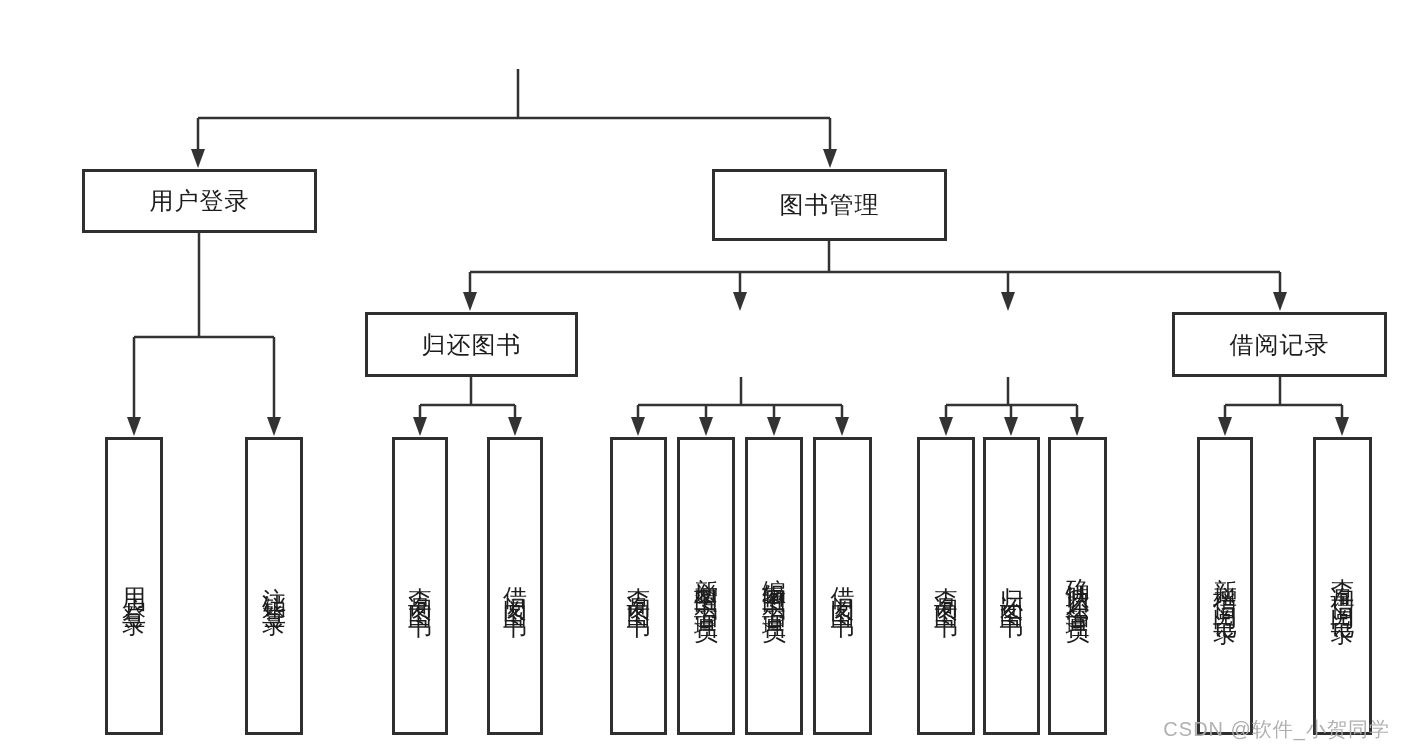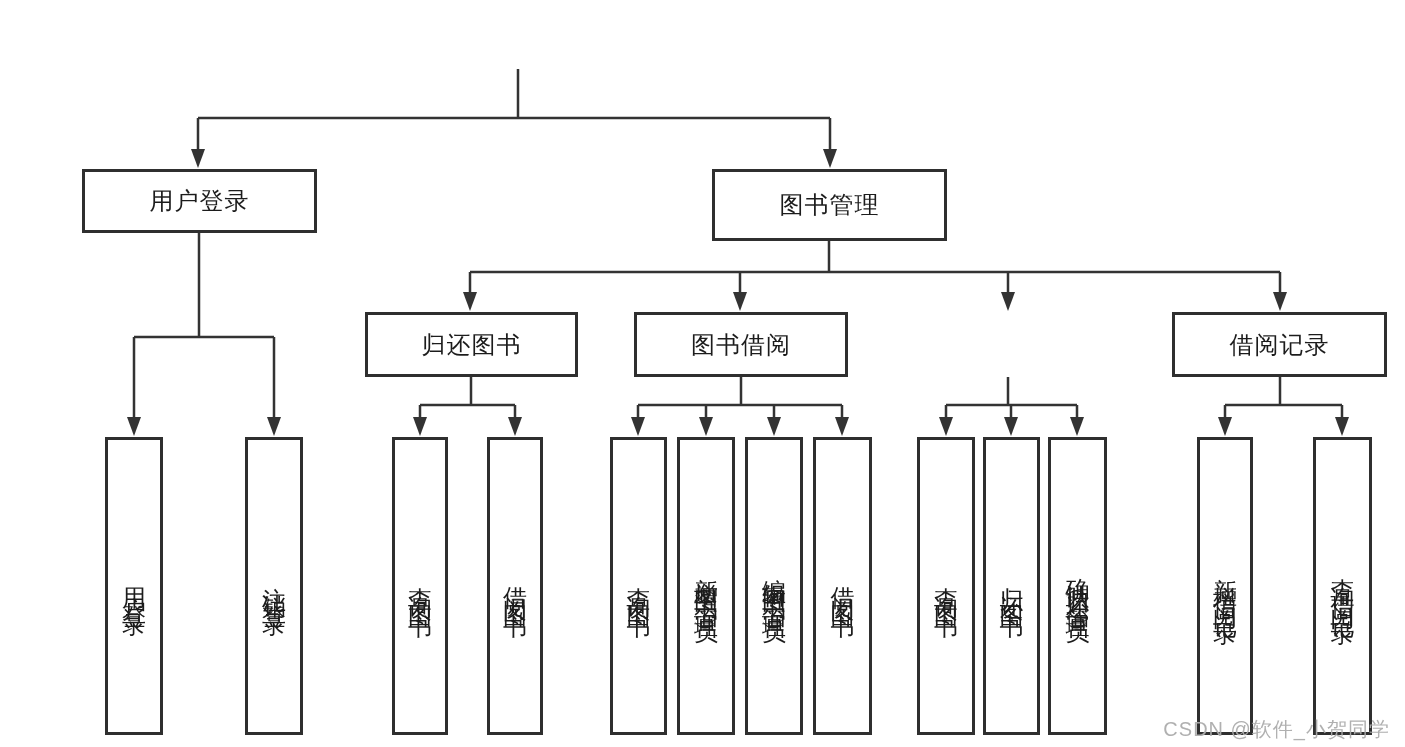--- a/index.html
+++ b/index.html
@@ -94,23 +94,20 @@
   <div class="box h" style="left:82px;top:169px;width:235px;height:64px">
     <span class="lbl">用户登录</span>
   </div>
   <div class="box h" style="left:712px;top:169px;width:235px;height:72px">
     <span class="lbl">图书管理</span>
   </div>
 
   <div class="box h" style="left:365px;top:312px;width:213px;height:65px">
     <span class="lbl">归还图书</span>
   </div>
-  <div class="box h" style="left:634px;top:312px;width:214px;height:65px">
-    <span class="lbl">图书借阅</span>
-  </div>
   <div class="box h" style="left:1172px;top:312px;width:215px;height:65px">
     <span class="lbl">借阅记录</span>
   </div>
 
   <div class="box v" style="left:105px;top:437px;width:58px;height:298px">
     <span class="lbl">用户登录</span>
   </div>
   <div class="box v" style="left:245px;top:437px;width:58px;height:298px">
     <span class="lbl">注销登录</span>
   </div>

